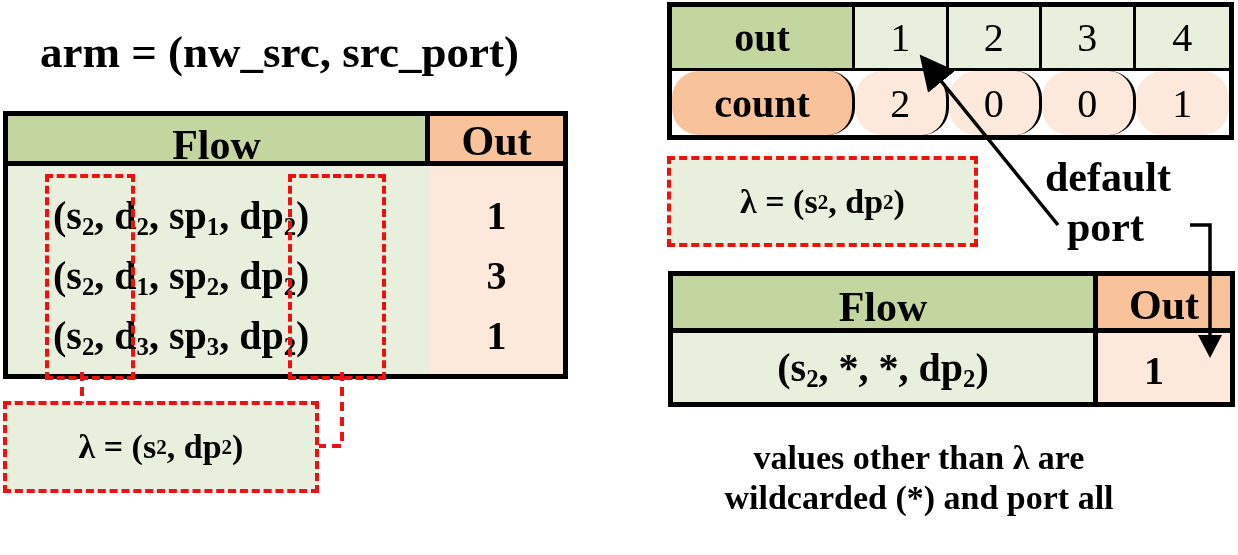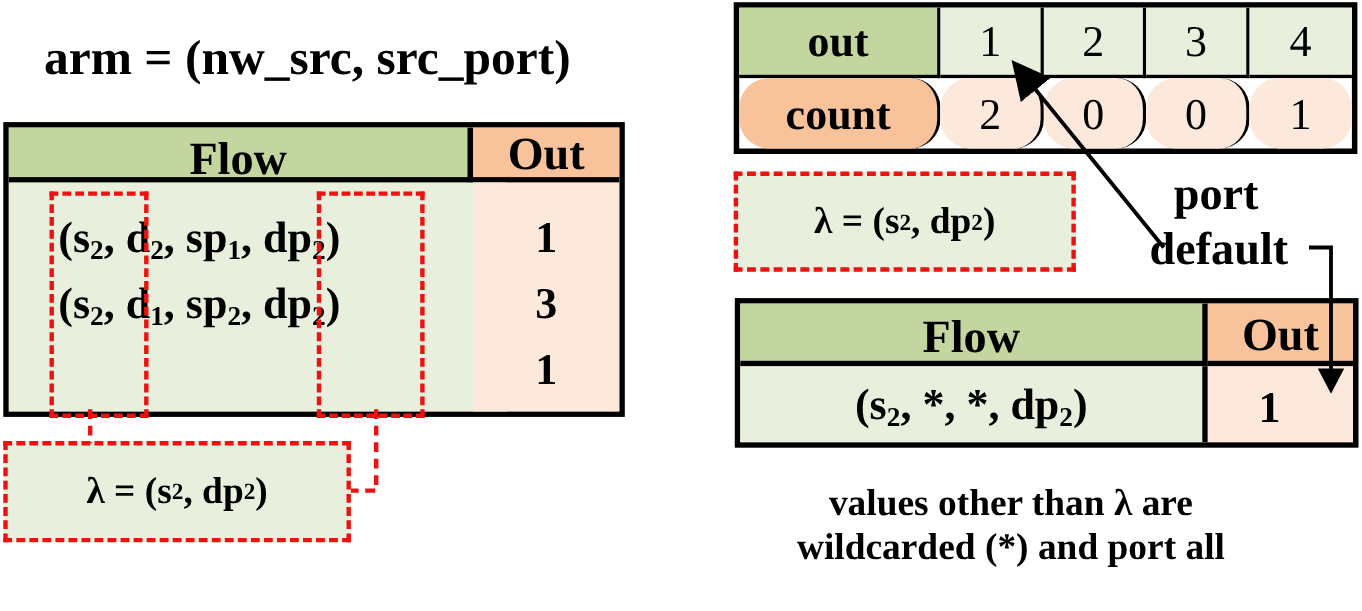--- a/index.html
+++ b/index.html
@@ -55,20 +55,23 @@
 <div id="left-table" class="abs">
   <div id="lt-flow-h" class="green-h">Flow</div>
   <div id="lt-out-h" class="orange-h">Out</div>
   <div id="lt-flow-body" class="green-l">
     <div class="flow-row" style="top:30px">
       <span>(s</span><sub>2</sub><span>, d</span><sub>2</sub><span>, sp</span><sub>1</sub><span>, dp</span><sub>2</sub><span>)</span>
     </div>
     <div class="flow-row" style="top:90px">
       <span>(s</span><sub>2</sub><span>, d</span><sub>1</sub><span>, sp</span><sub>2</sub><span>, dp</span><sub>2</sub><span>)</span>
     </div>
+    <div class="flow-row" style="top:150px">
+      <span>(s</span><sub>2</sub><span>, d</span><sub>3</sub><span>, sp</span><sub>3</sub><span>, dp</span><sub>2</sub><span>)</span>
+    </div>
 
     <div class="abs red-dash" style="left:37px;top:8px;width:90px;height:206px"></div>
     <div class="abs red-dash" style="left:280px;top:8px;width:98px;height:206px"></div>
   </div>
   <div id="lt-out-body" class="orange-l">
     <div class="out-val" style="top:30px">1</div>
     <div class="out-val" style="top:90px">3</div>
     <div class="out-val" style="top:150px">1</div>
   </div>
 </div>
@@ -96,22 +99,22 @@
 
 <div class="abs red-dash lambda-box" style="left:667px;top:156px;width:311px;height:91px">
   <span>λ = (s</span>
     <sub>2</sub>
     <span>, dp</span>
     <sub>2</sub>
     <span>)</span>
 </div>
 
 <div id="default-port" class="abs">
+  <div>default</div>
   <div style="margin-left:-5px">port</div>
-  <div>default</div>
 </div>
 
 <div id="rt-table" class="abs">
   <div id="rt-flow-h" class="green-h">Flow</div>
   <div id="rt-out-h" class="orange-h">Out</div>
   <div id="rt-flow-body" class="green-l">
     <span>(s</span><sub>2</sub><span>, *, *, dp</span><sub>2</sub><span>)</span>
   </div>
   <div id="rt-out-body" class="orange-l">1</div>
 </div>

